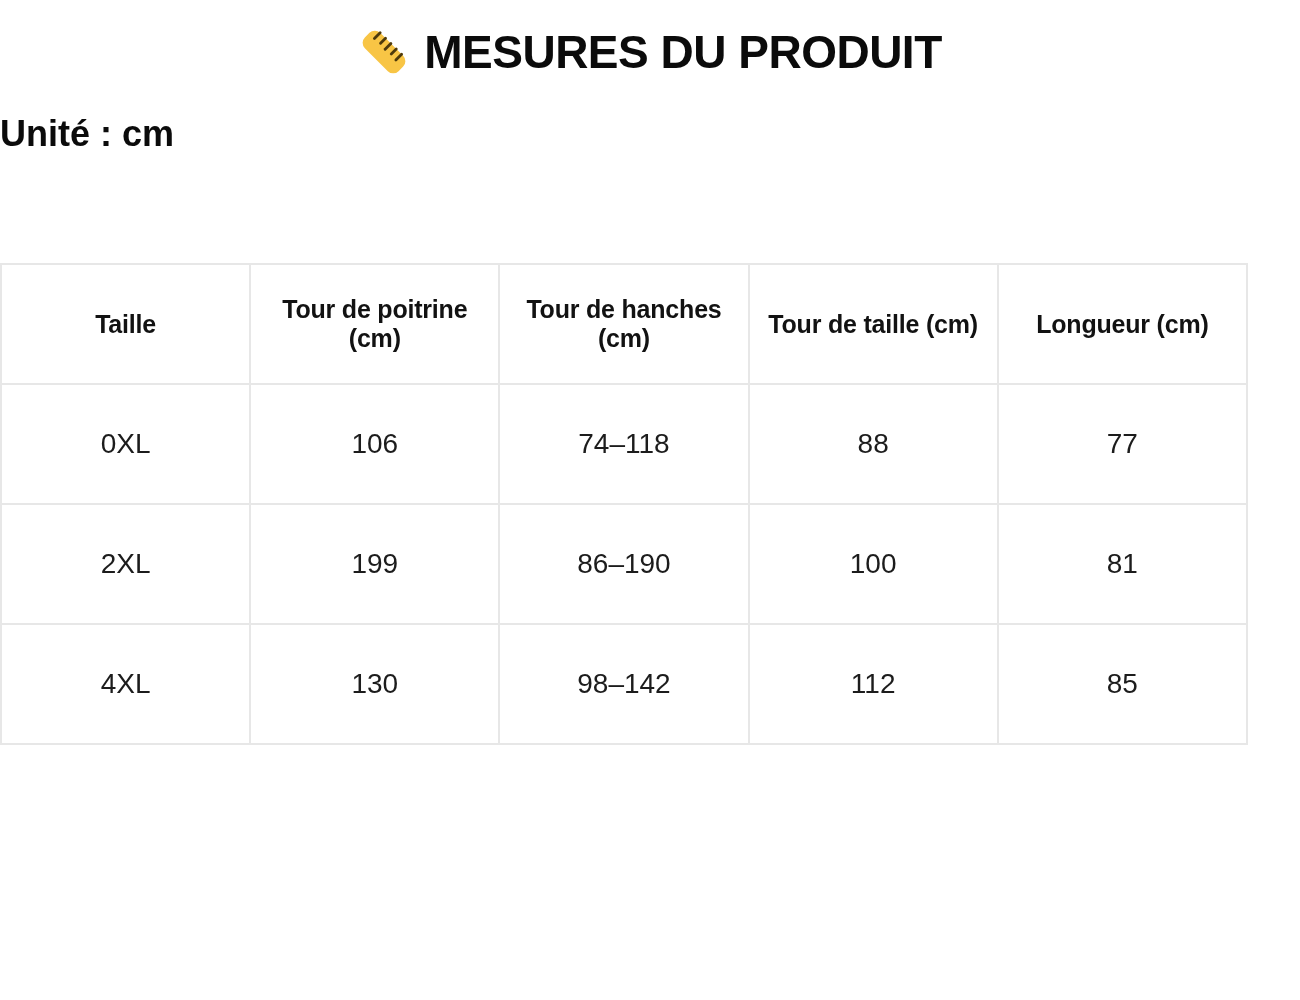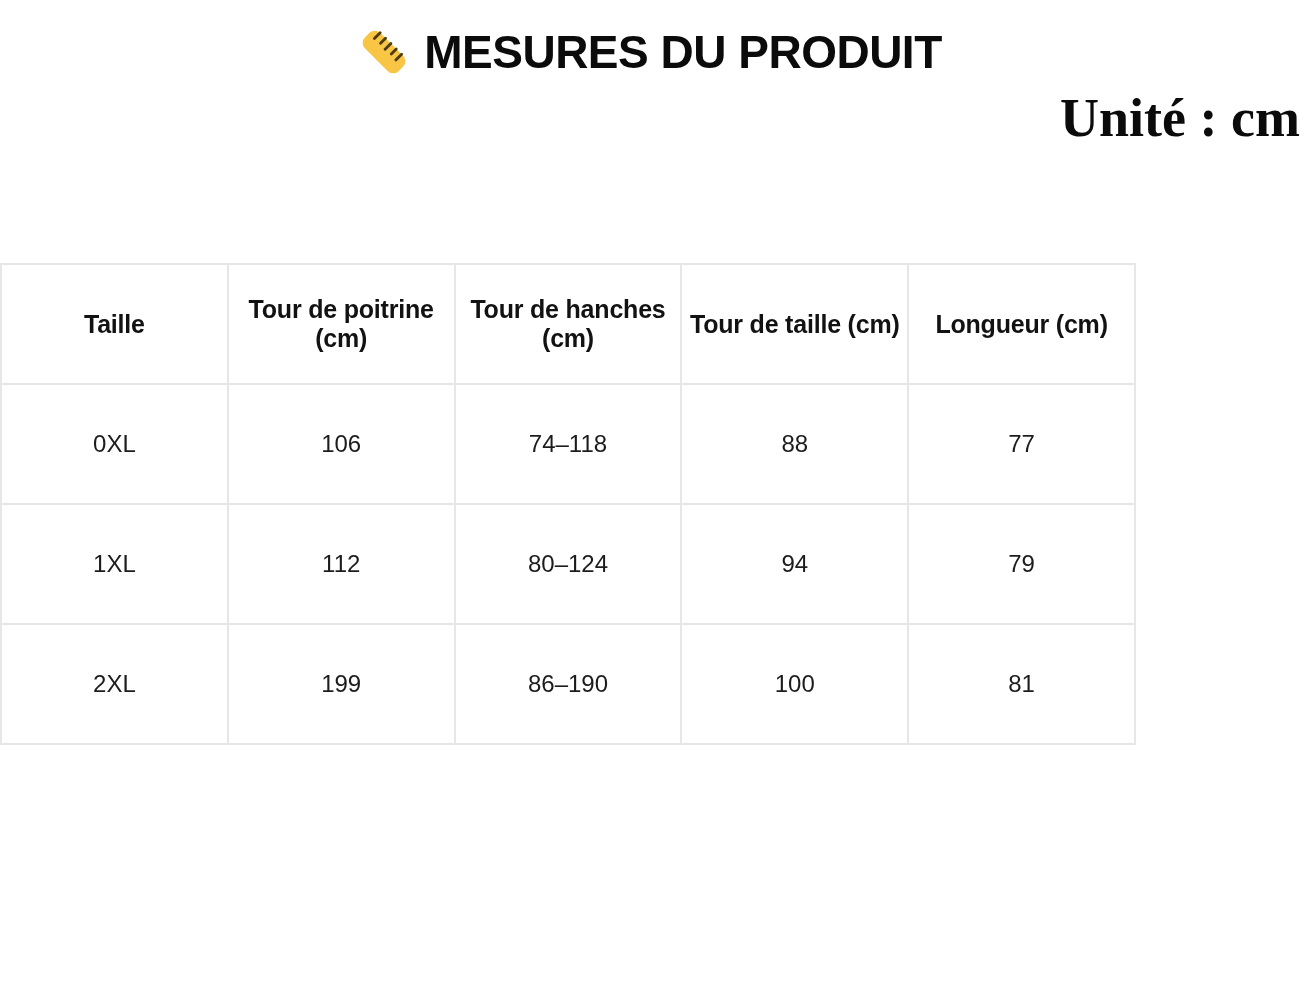--- a/index.html
+++ b/index.html
@@ -12,72 +12,71 @@
     color: #111111;
     position: relative;
     overflow: hidden;
   }
 
   .header {
     position: absolute;
     top: 0;
     left: 0;
     width: 1300px;
-    text-align: right;
+    text-align: left;
   }
   .title-row {
     margin-top: 26px;
     display: flex;
     justify-content: center;
     align-items: center;
     gap: 14px;
     height: 52px;
   }
   .ruler-icon-svg { width: 52px; height: 52px; flex: 0 0 auto; }
   .title-text {
     font-size: 46px;
     font-weight: bold;
     letter-spacing: -0.5px;
     color: #0b0b0b;
     white-space: nowrap;
   }
   .subtitle {
-    margin-top: 14px;
+    margin-top: 30px;
     height: 52px;
     line-height: 52px;
-    font-size: 54px;
+    font-size: 36px;
     font-weight: bold;
     color: #0b0b0b;
-    font-family: Liberation Serif, serif;
   }
 
   table.size-table {
     position: absolute;
     top: 263px;
     left: 0;
-    width: 1136px;
+    width: 1248px;
     border-collapse: collapse;
     table-layout: fixed;
   }
   .size-table th, .size-table td {
     border: 2px solid #e7e7e7;
     text-align: center;
     vertical-align: middle;
     height: 120px;
     padding: 0 2px;
     background: #ffffff;
   }
   .size-table th {
     font-size: 25px;
     font-weight: bold;
     letter-spacing: -0.2px;
     color: #121212;
   }
   .size-table td {
-    font-size: 24px;
+    font-size: 28px;
     font-weight: normal;
     color: #1c1c1c;
   }
 </style>
 </head>
 <body>
 
 <div class="header">
   <div class="title-row">
     <svg class="ruler-icon-svg" viewBox="0 0 48 48" aria-hidden="true">
@@ -107,27 +106,27 @@
   </thead>
   <tbody>
     <tr>
       <td>0XL</td>
       <td>106</td>
       <td>74–118</td>
       <td>88</td>
       <td>77</td>
     </tr>
     <tr>
-      <td>1XL</td>
-      <td>112</td>
-      <td>80–124</td>
-      <td>94</td>
-      <td>79</td>
-    </tr>
-    <tr>
       <td>2XL</td>
       <td>199</td>
       <td>86–190</td>
       <td>100</td>
       <td>81</td>
     </tr>
+    <tr>
+      <td>4XL</td>
+      <td>130</td>
+      <td>98–142</td>
+      <td>112</td>
+      <td>85</td>
+    </tr>
   </tbody>
 </table>
 
 </body></html>

